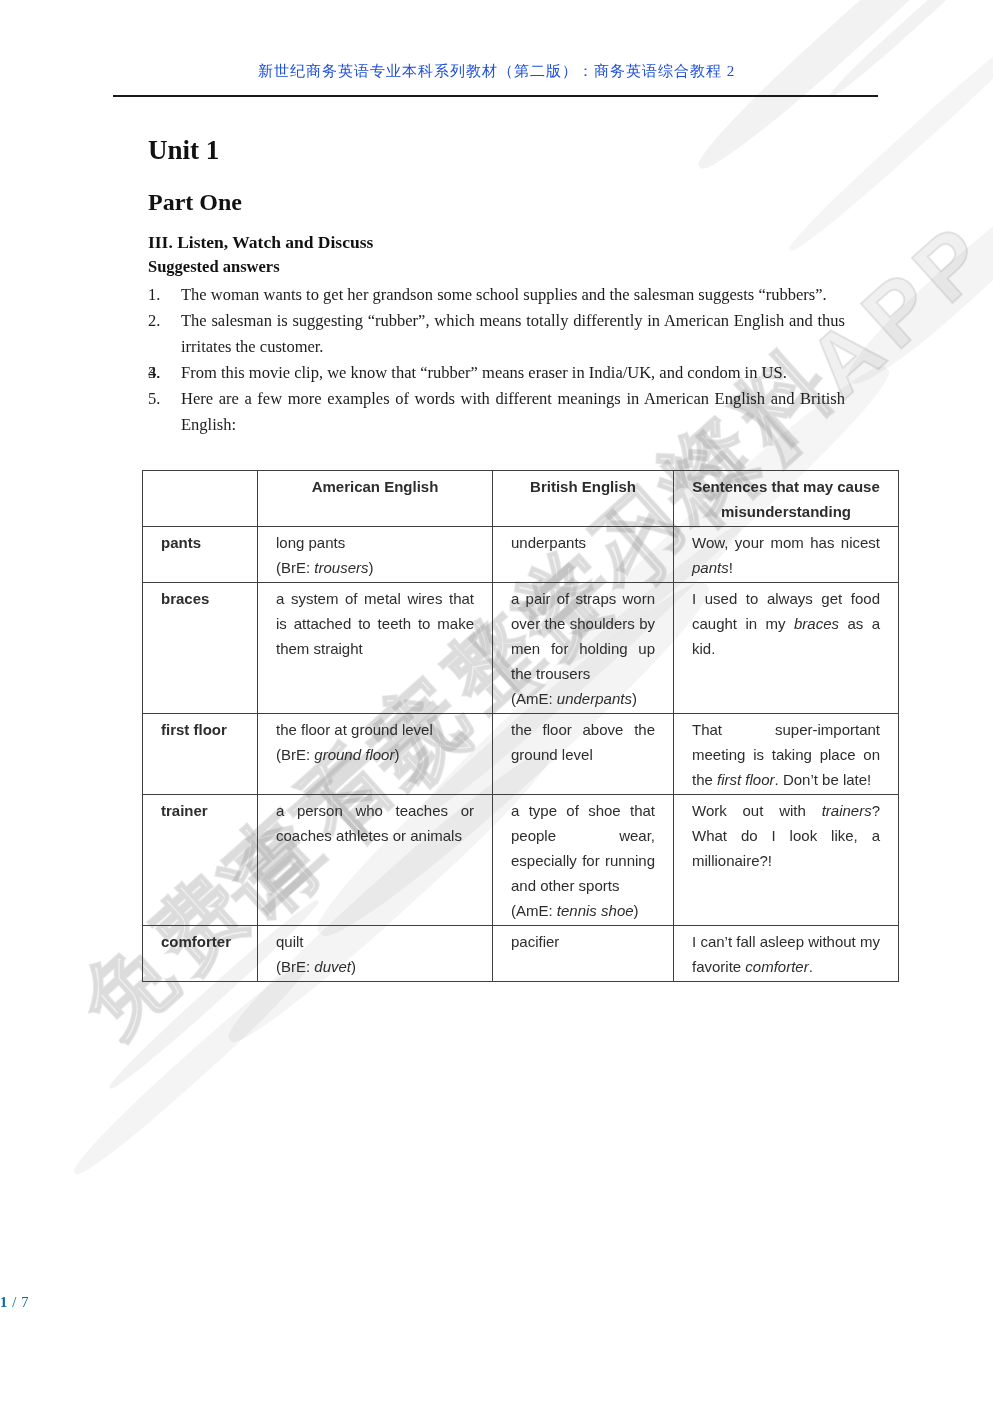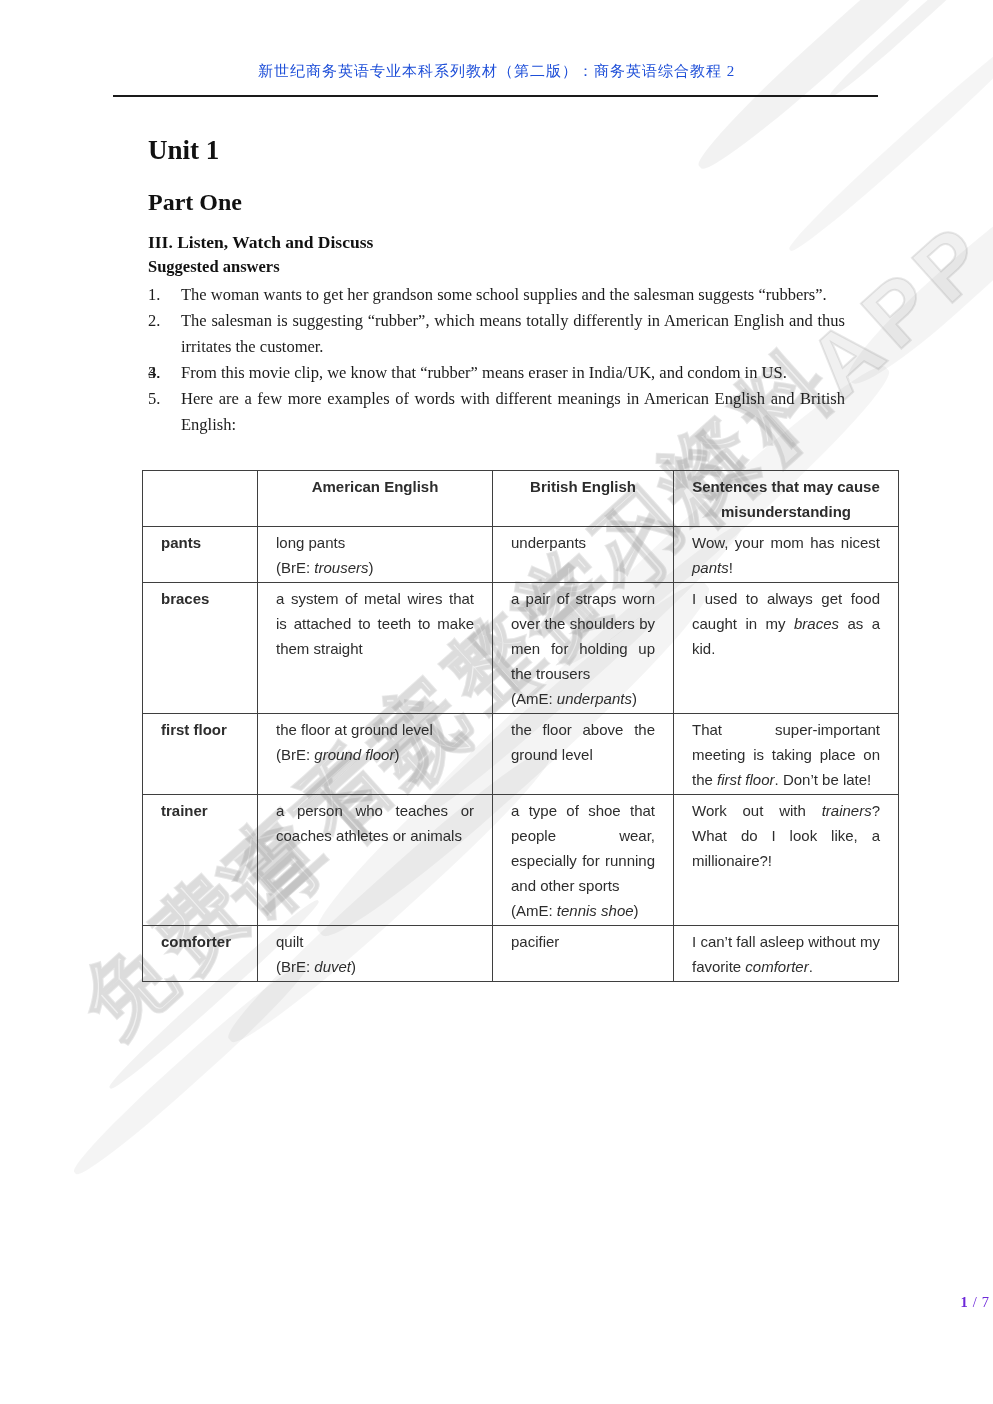--- a/index.html
+++ b/index.html
@@ -26,22 +26,22 @@
   
   .header-title {
     position:absolute; top:62px; left:0; right:0; z-index:1;
     text-align:center; font-size:15px; letter-spacing:1px; color:#1d4ed8;
   }
   .header-rule {
     position:absolute; top:95px; left:113px; width:765px; height:0;
     border-top:2px solid #1a1a1a; z-index:1;
   }
   .footer {
-    position:absolute; top:1294px; left:0; right:4px; z-index:1;
-    text-align:right; font-size:14.5px; color:#6d28d9;
+    position:absolute; top:1294px; left:0; right:16px; z-index:1;
+    text-align:left; font-size:14.5px; color:#0369a1;
   }
   .footer .pg { font-weight:bold; }
   .footer .sep { margin:0 5px; }
 
   
   .content { position:absolute; top:120px; left:0; width:889px; z-index:1; }
   .content h1, .content h2, .content h3, .content h4 { color:#111; font-weight:bold; }
   h1.unit    { margin:14px 0 0 148px; font-size:27px;   line-height:32px; }
   h2.part    { margin:22px 0 0 148px; font-size:24px;   line-height:29px; }
   h3.section { margin:14px 0 0 148px; font-size:17.5px; line-height:22px; }

